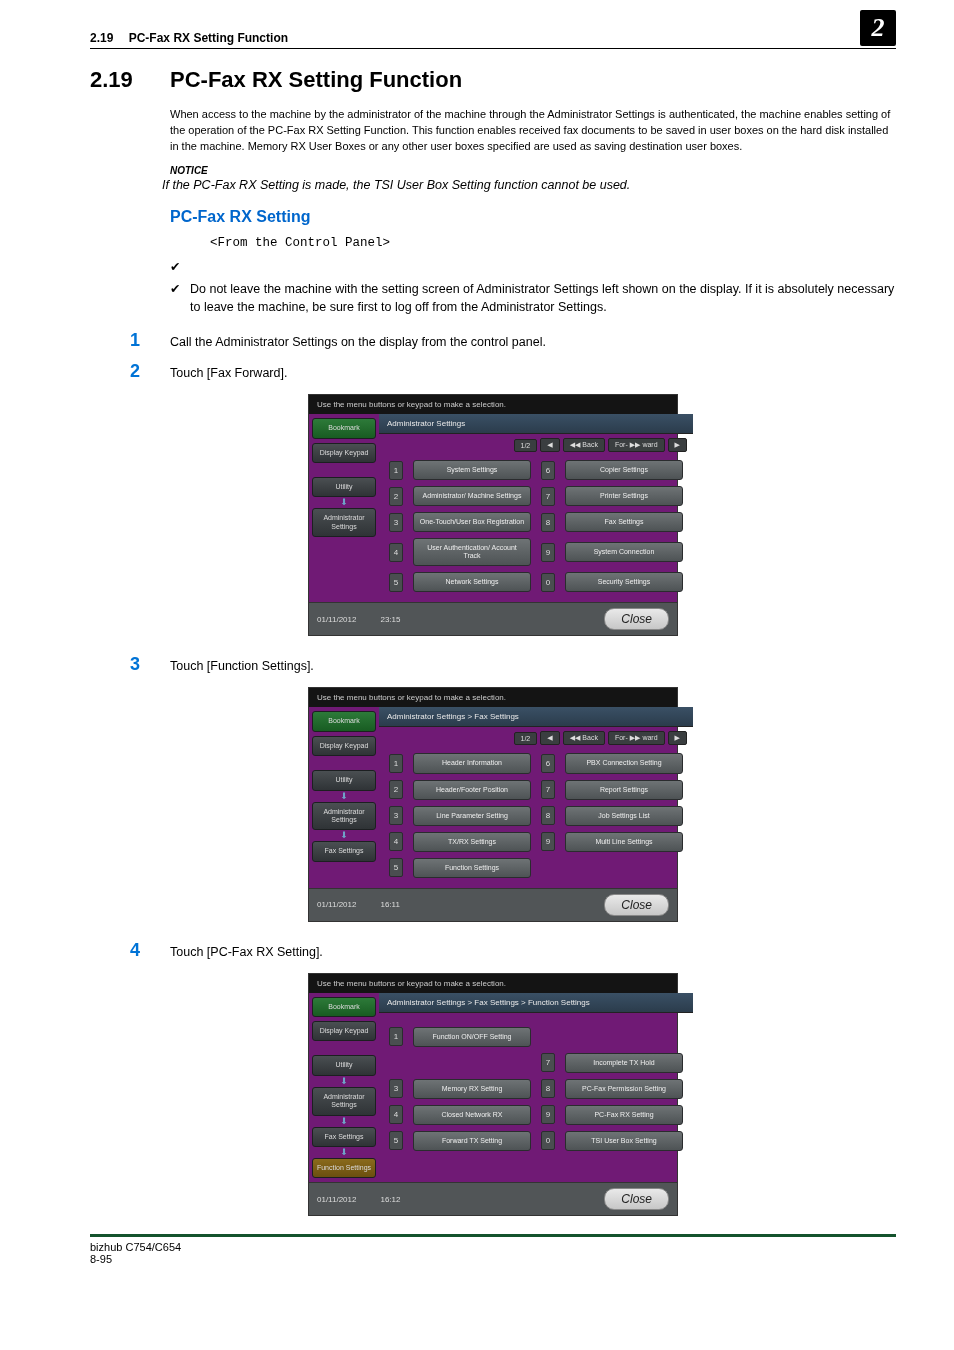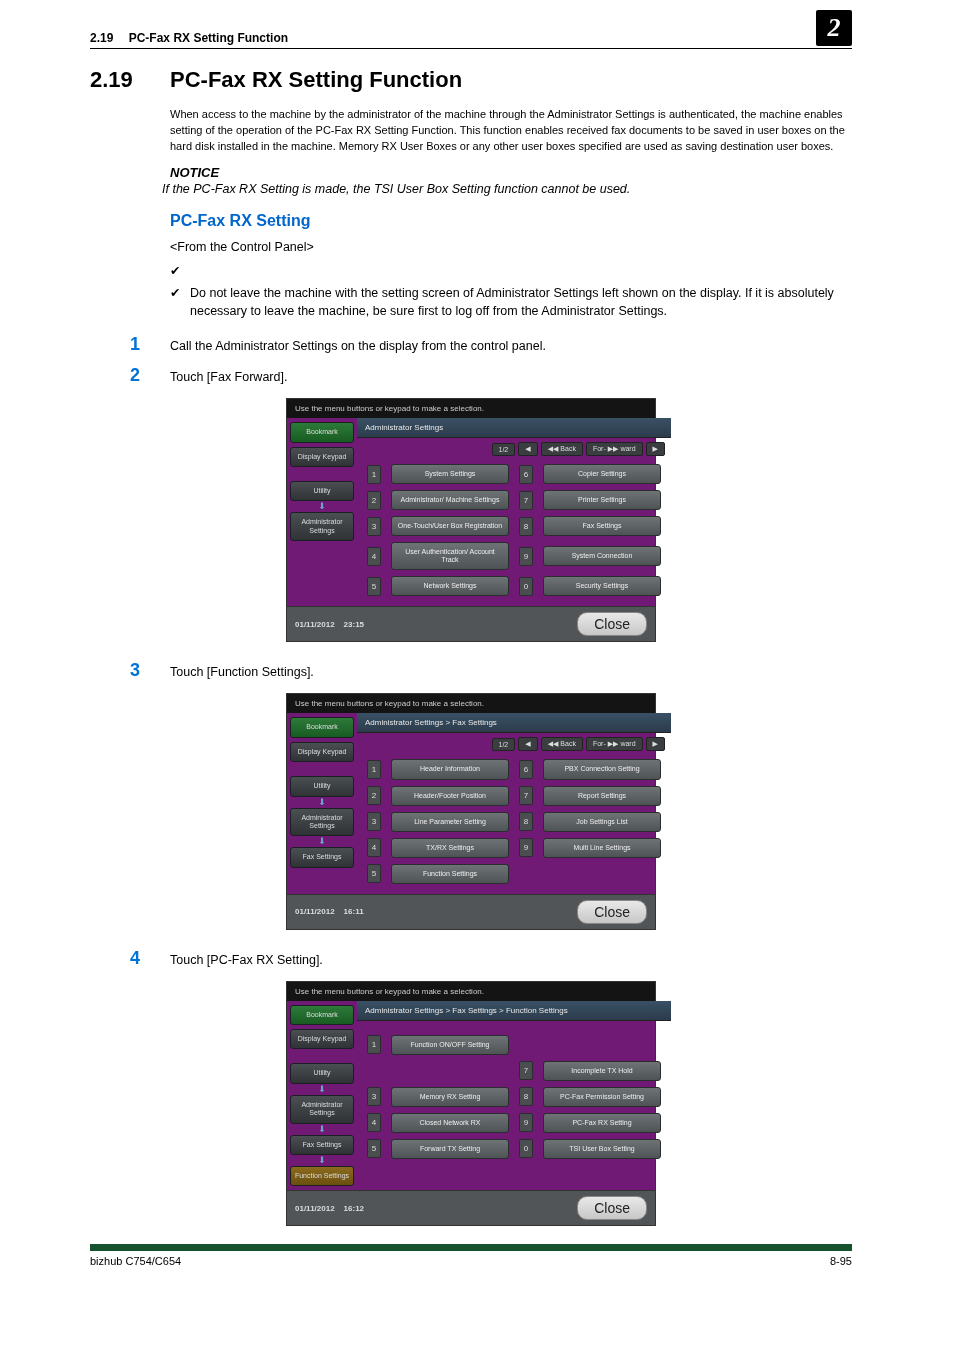--- a/index.html
+++ b/index.html
@@ -1,28 +1,28 @@
 <!DOCTYPE html>
 <html><head>
 <meta charset="utf-8">
 <style>
   * { box-sizing: border-box; margin: 0; padding: 0; }
   html, body { width: 954px; font-family: Arial, Helvetica, sans-serif; color: #000; background: #fff; }
-  .page { padding: 30px 102px 20px 90px; }
+  .page { padding: 30px 58px 20px 90px; }
   .top-row { display: flex; justify-content: space-between; align-items: center; border-bottom: 1px solid #000; padding-bottom: 2px; margin-bottom: 18px; }
   .top-left { font-size: 12px; }
   .top-left .num { font-weight: bold; margin-right: 12px; }
   .chapter-box { width: 36px; height: 36px; background: #000; color: #fff; font-family: Georgia, 'Times New Roman', serif; font-style: italic; font-weight: bold; font-size: 26px; display: flex; align-items: center; justify-content: center; border-radius: 2px; margin-top:-20px;}
   h1.sec-head { font-size: 22px; font-weight: bold; margin-bottom: 14px; }
   h1.sec-head .secnum { display: inline-block; width: 80px; }
   .body-text { margin-left: 80px; font-size: 11px; line-height: 1.45; margin-bottom: 10px; }
-  .notice { margin-left: 80px; font-size: 13px; font-style: italic; font-weight: bold; margin-bottom: 2px; }
+  .notice { margin-left: 80px; font-size: 10px; font-style: italic; font-weight: bold; margin-bottom: 2px; }
   .notice-text { margin-left: 72px; font-size: 12.5px; font-style: italic; margin-bottom: 16px; }
   h2.sub-head { margin-left: 80px; color: #0066cc; font-size: 16px; font-weight: bold; margin-bottom: 10px; }
-  .from-cp { margin-left: 80px; font-size: 12.5px; margin-bottom: 8px; }
+  .from-cp { margin-left: 120px; font-size: 12.5px; margin-bottom: 8px; font-family: Liberation Mono, monospace; }
   .bullets { margin-left: 80px; font-size: 12.5px; line-height: 1.45; margin-bottom: 14px; }
   .bullets .bl { display: flex; margin-bottom: 4px; }
   .bullets .bl .chk { width: 20px; flex: 0 0 20px; }
   .steps { margin-left: 40px; }
   .step { display: flex; align-items: baseline; margin-bottom: 10px; font-size: 12.5px; }
   .step .snum { color: #0073d6; font-size: 18px; font-weight: bold; width: 40px; flex: 0 0 40px; font-family: Arial, sans-serif; }
   .panel-wrap { display: flex; justify-content: center; margin: 12px 0 18px 0; }
 
   
   .panel { width: 370px; background: #701a75; font-family: Verdana, Arial, sans-serif; font-size: 8px; color: #d8d8d8; border: 1px solid #333; }
@@ -34,25 +34,25 @@
   .side-btn.active { background: linear-gradient(#8a6a1c,#6b4f0f); }
   .side-arrow { color:#6fa2c7; text-align:center; font-size:9px; line-height:1; margin:-3px 0 -3px 0;}
   .panel .main { flex: 1; display: flex; flex-direction: column; }
   .crumb { background: linear-gradient(#3a5065,#2b3c4c); border-bottom: 1px solid #222; padding: 5px 8px; font-size: 8px; color:#e8e8e8;}
   .pager-row { display: flex; justify-content: flex-end; gap: 3px; padding: 4px 6px 6px 6px; align-items: center; }
   .pager-row .pg { background: #3a3e40; border: 1px solid #222; border-radius: 2px; padding: 2px 6px; font-size: 7px; color:#ddd;}
   .menu-grid { display: grid; grid-template-columns: 14px 118px 14px 118px; gap: 6px 10px; padding: 2px 10px 10px 10px; align-items: center;}
   .menu-grid .n { text-align: center; font-size:8px; color:#ddd; background:#4a4e50; border:1px solid #2a2c2e; border-radius:2px; padding:4px 0;}
   .menu-grid .mbtn { background: linear-gradient(#6e7375,#4e5355); border: 1px solid #2a2c2e; border-radius: 3px; padding: 5px 4px; text-align: center; font-size: 7px; color:#eee; line-height:1.15; min-height:12px;}
   .panel .footer { display: flex; justify-content: space-between; align-items: center; background: #515557; padding: 5px 8px; border-top:1px solid #333;}
-  .panel .footer .ts { font-size: 8px; color:#ddd; display:flex; gap:9px;font-weight:bold;}
-  .panel .footer .close { background: linear-gradient(#e9e9e9,#c7c7c7); color: #222; border-radius: 10px; padding: 3px 16px; font-size: 14px; border:1px solid #888;}
+  .panel .footer .ts { font-size: 8px; color:#ddd; display:flex; gap:24px;}
+  .panel .footer .close { background: linear-gradient(#e9e9e9,#c7c7c7); color: #222; border-radius: 10px; padding: 3px 16px; font-size: 12px; border:1px solid #888;font-style:italic;}
   .empty-cell { visibility:hidden; }
 
-  .page-footer { display:flex; justify-content:space-between; margin-top:16px; border-top:7px solid #14532d; padding-top:4px; font-size:11px;}
+  .page-footer { display:flex; justify-content:space-between; margin-top:16px; border-top:3px solid #14532d; padding-top:4px; font-size:11px;flex-direction:column;}
 </style>
 </head>
 <body>
 
 <div class="page">
   <div class="top-row">
     <div class="top-left">
       <span class="num">2.19</span>
       <b>PC-Fax RX Setting Function</b>
     </div>

